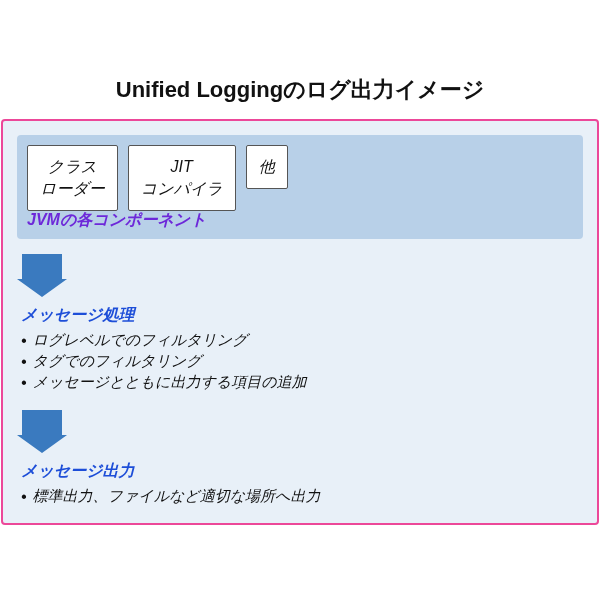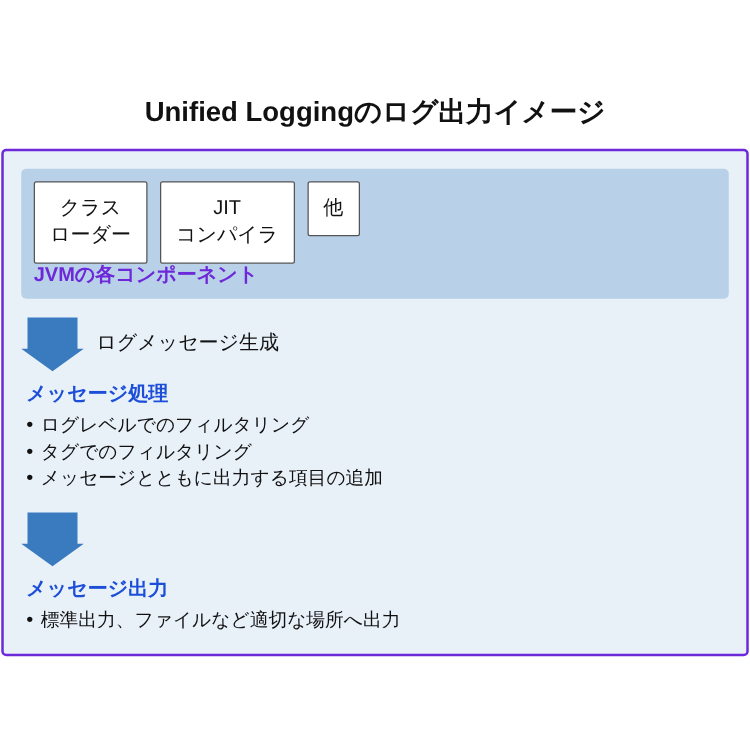--- a/index.html
+++ b/index.html
@@ -28,27 +28,28 @@
     .page-title {
       font-size: 22px;
       font-weight: bold;
       color: #111111;
       margin-bottom: 14px;
       text-align: center;
     }
 
     .main-box {
       width: 100%;
-      border: 2px solid #6d28d9;
+      border: 2px solid #ec4899;
       border-radius: 4px;
       background: #e8f0f8;
       padding: 14px 14px 16px 14px;
       display: flex;
       flex-direction: column;
       gap: 0;
+      font-style: italic;
     }
 
     
     .jvm-area {
       background: #b8d0e8;
       border-radius: 4px;
       padding: 10px 10px 28px 10px;
       position: relative;
       margin-bottom: 0;
     }
@@ -191,21 +192,20 @@
           <span>他</span>
         </div>
       </div>
       <div class="jvm-label">JVMの各コンポーネント</div>
     </div>
 
     <div class="arrow-row">
       <svg class="arrow-down" viewBox="0 0 50 50" xmlns="http://www.w3.org/2000/svg">
         <polygon points="5,5 45,5 45,30 50,30 25,48 0,30 5,30" fill="#3a7abf"></polygon>
       </svg>
-      <span class="arrow-label">ログメッセージ生成</span>
     </div>
 
     <div class="message-section">
       <div class="section-title">メッセージ処理</div>
       <ul class="bullet-list">
         <li>
             <span>ログレベルでのフィルタリング</span>
           </li>
         <li>
             <span>タグでのフィルタリング</span>

